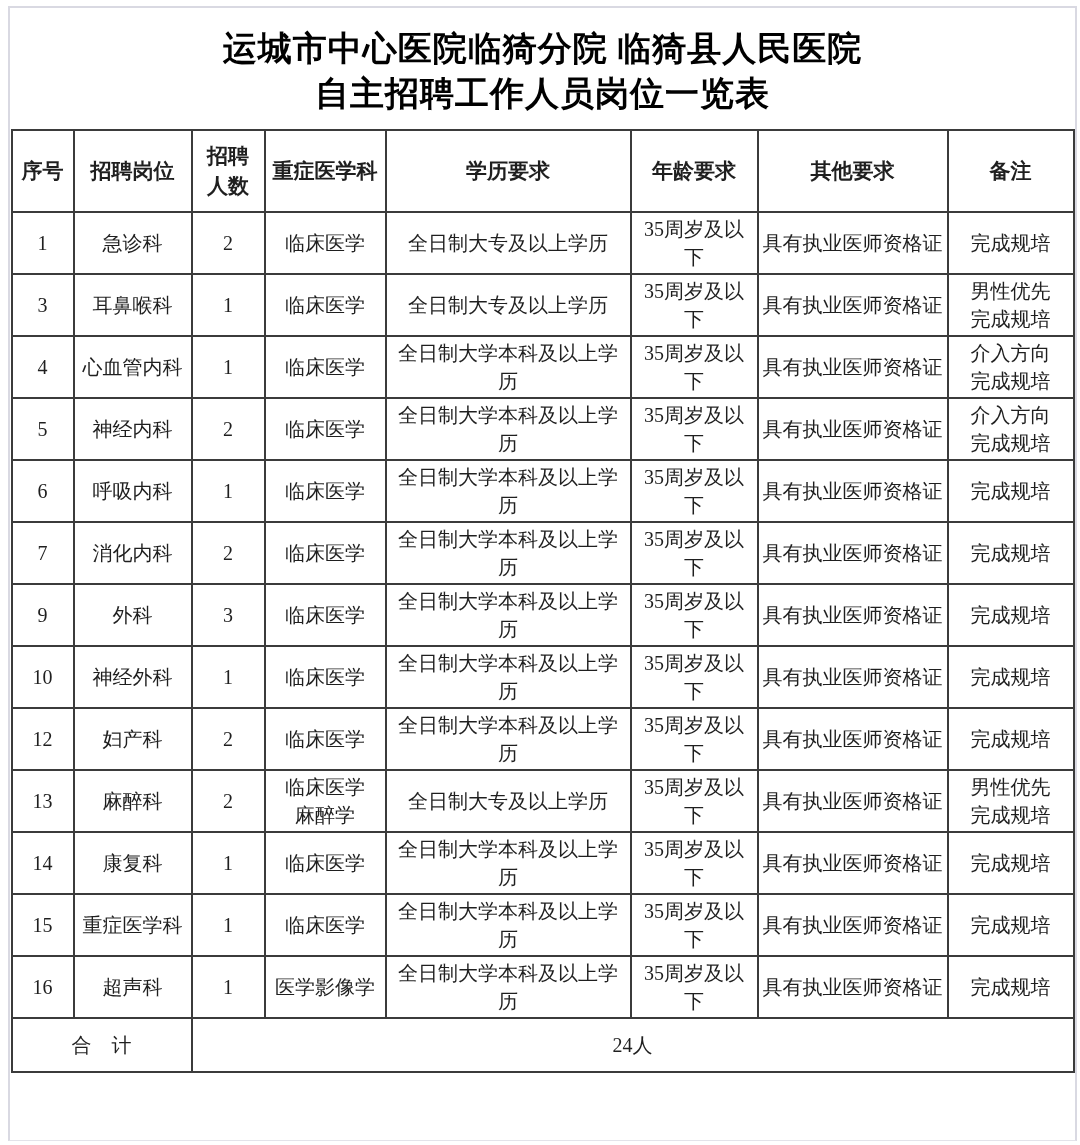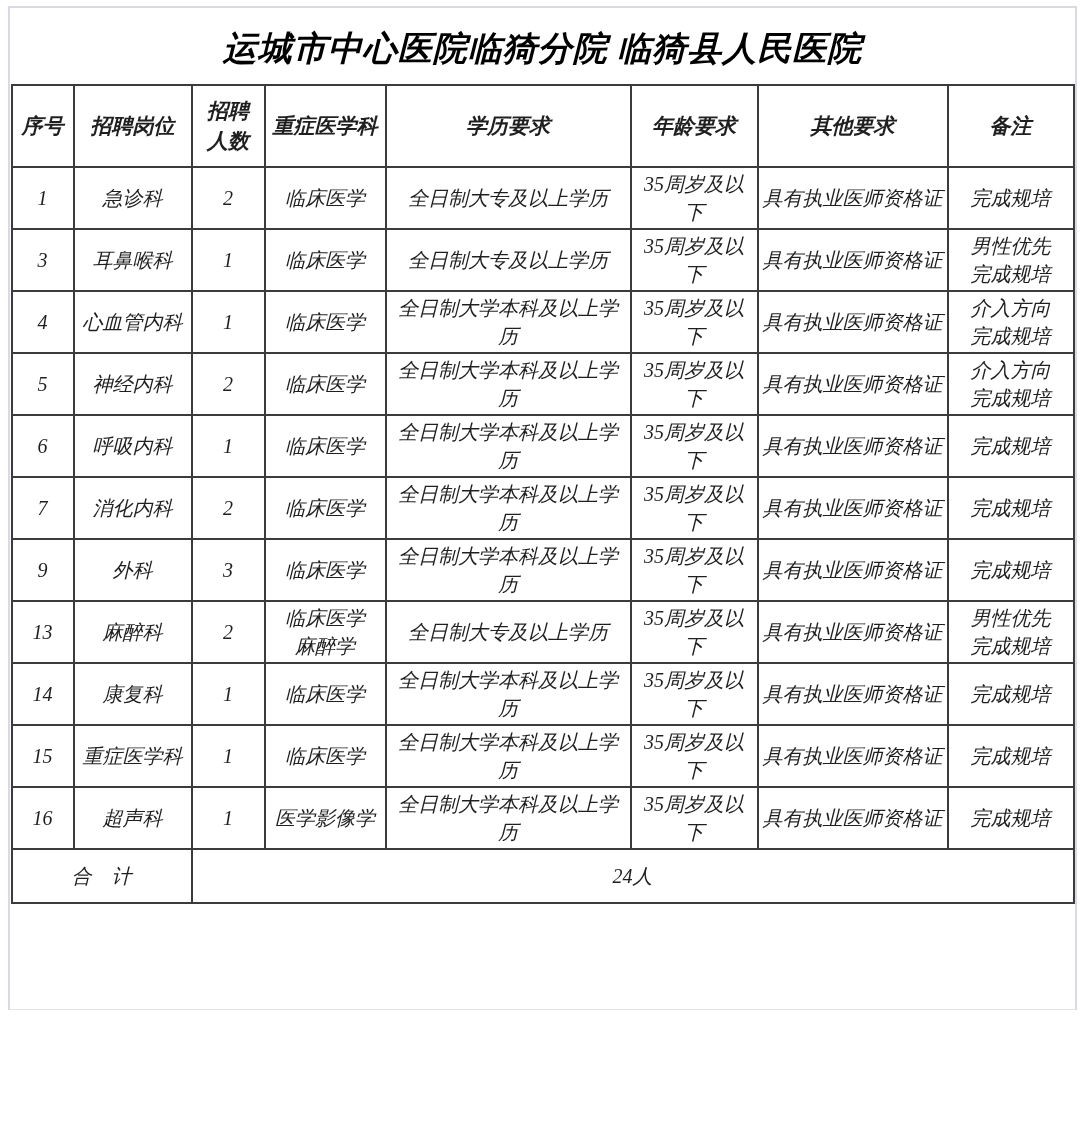--- a/index.html
+++ b/index.html
@@ -9,25 +9,24 @@
     background: #ffffff;
     width: 1080px;
     height: 1145px;
     font-family: "Liberation Serif", "DejaVu Serif", serif;
   }
   .page {
     position: absolute;
     left: 8px;
     top: 6px;
     width: 1069px;
-    height: 1004px;
+    height: 1135px;
     background: #ffffff;
     border: 2px solid #d9d9e2;
     border-bottom: 1px solid #e3e3ea;
-    font-style: italic;
   }
   .title-block {
     padding-top: 18px;
     text-align: center;
     color: #000000;
   }
   .title-line {
     font-size: 34px;
     font-weight: bold;
     line-height: 1.33;
@@ -66,20 +65,21 @@
     font-size: 20px;
   }
 </style>
 </head>
 <body>
 
 <div class="page">
 
   <div class="title-block">
     <div class="title-line">运城市中心医院临猗分院 临猗县人民医院</div>
+    <div class="title-line">自主招聘工作人员岗位一览表</div>
   </div>
 
   <table class="roster">
     <colgroup>
       <col style="width:62px">
         <col style="width:118px">
         <col style="width:73px">
         <col style="width:121px">
       <col style="width:245px">
         <col style="width:127px">
@@ -167,20 +167,40 @@
         <td>9</td>
         <td>外科</td>
         <td>3</td>
         <td>临床医学</td>
         <td>全日制大学本科及以上学历</td>
         <td>35周岁及以下</td>
         <td>具有执业医师资格证</td>
         <td>完成规培</td>
       </tr>
       <tr>
+        <td>10</td>
+        <td>神经外科</td>
+        <td>1</td>
+        <td>临床医学</td>
+        <td>全日制大学本科及以上学历</td>
+        <td>35周岁及以下</td>
+        <td>具有执业医师资格证</td>
+        <td>完成规培</td>
+      </tr>
+      <tr>
+        <td>12</td>
+        <td>妇产科</td>
+        <td>2</td>
+        <td>临床医学</td>
+        <td>全日制大学本科及以上学历</td>
+        <td>35周岁及以下</td>
+        <td>具有执业医师资格证</td>
+        <td>完成规培</td>
+      </tr>
+      <tr>
         <td>13</td>
         <td>麻醉科</td>
         <td>2</td>
         <td>临床医学
 麻醉学</td>
         <td>全日制大专及以上学历</td>
         <td>35周岁及以下</td>
         <td>具有执业医师资格证</td>
         <td>男性优先
 完成规培</td>

